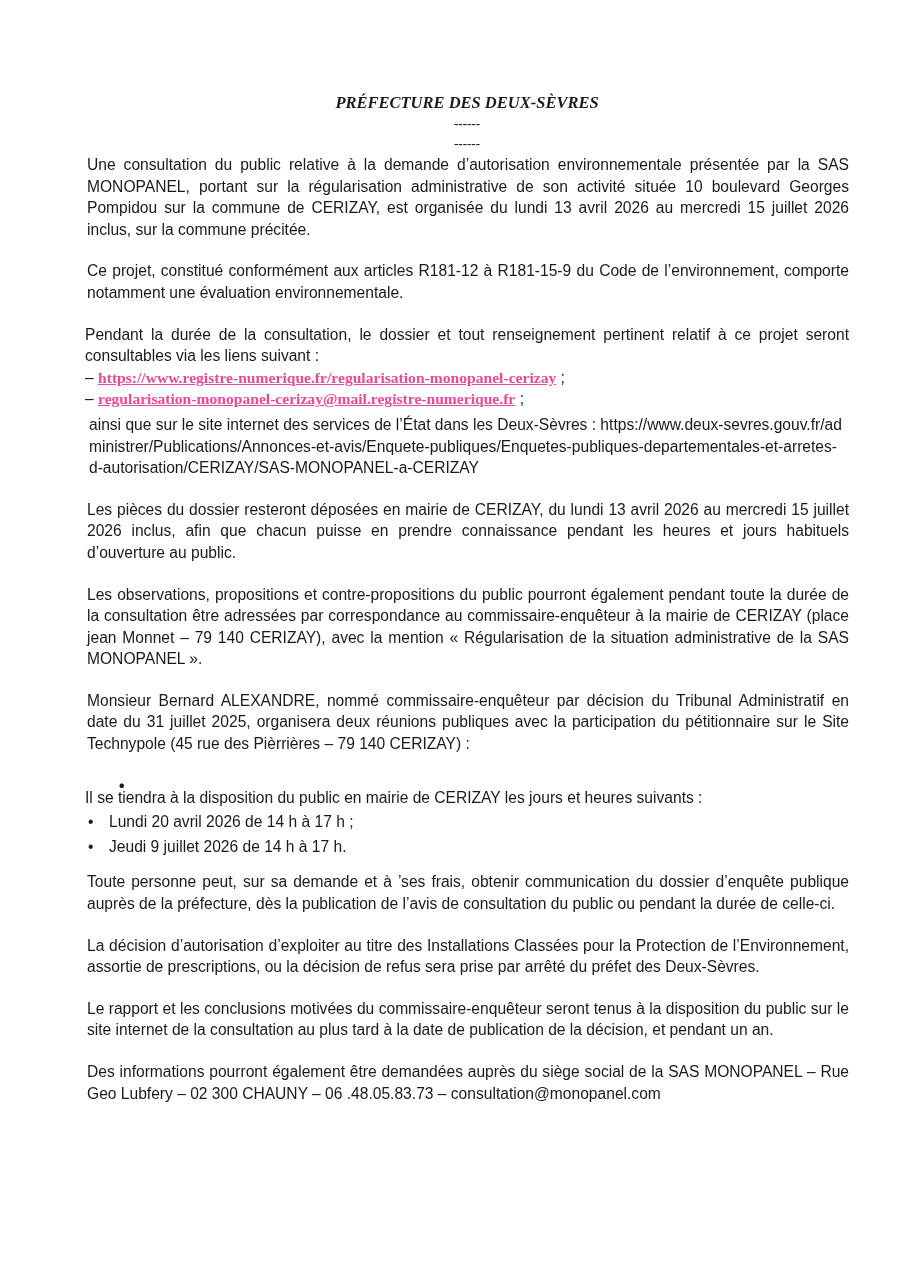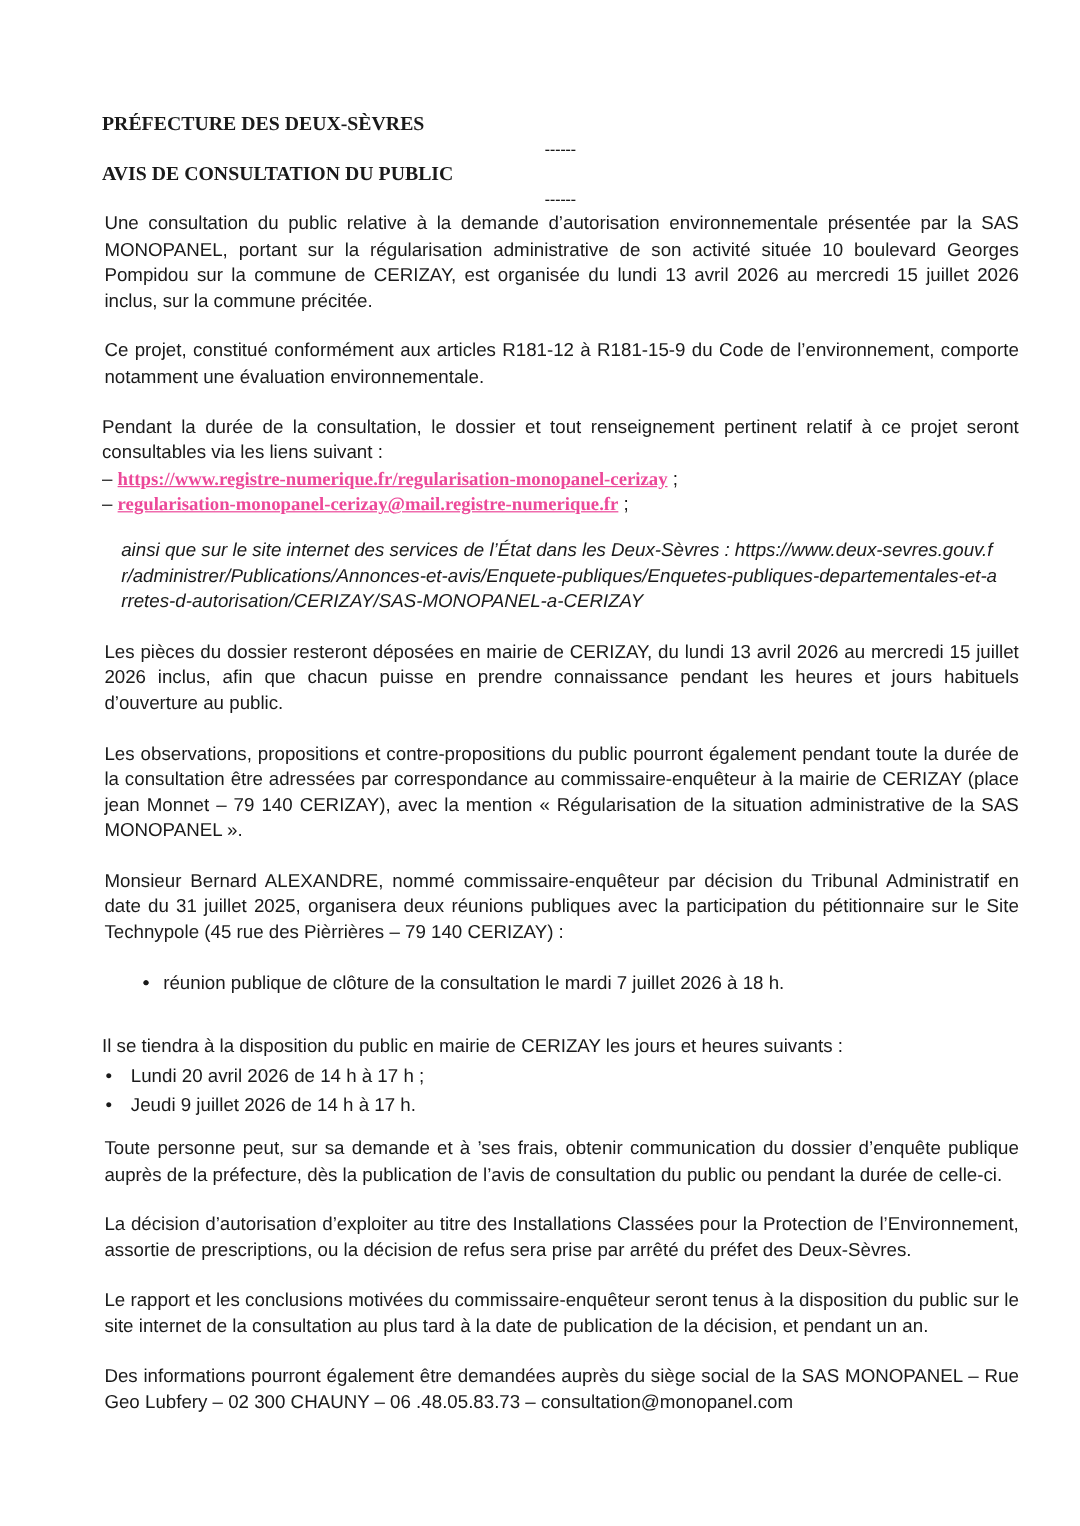--- a/index.html
+++ b/index.html
@@ -1,62 +1,61 @@
 <!DOCTYPE html>
 <html><head>
 <meta charset="utf-8">
 <style>
   html, body { margin: 0; padding: 0; background: #ffffff; }
   body { width: 900px; height: 1272px; position: relative; overflow: hidden; color: #1a1a1a; }
   .page { position: absolute; left: 85px; top: 92px; width: 764px; font-family: "Liberation Sans", sans-serif; font-size: 15.6px; line-height: 21.6px; }
-  .title { font-family: "Liberation Serif", serif; font-weight: bold; font-size: 16.5px; text-align: left; line-height: 22px; margin: 0; }
+  .title { font-family: "Liberation Serif", serif; font-weight: bold; font-size: 16.5px; text-align: center; line-height: 22px; margin: 0; font-style: italic; }
   .sep { font-family: "Liberation Serif", serif; font-weight: bold; text-align: center; font-size: 13px; line-height: 20px; margin: 0; }
   p { margin: 0 0 20px 2px; text-align: justify; }
   .link { font-family: "Liberation Serif", serif; font-weight: bold; text-decoration: underline; color: #ec4899; }
   ul { margin: 0 0 14px 0; padding: 0; list-style: none; }
   ul li { position: relative; }
   ul.indent li { padding-left: 51px; }
   ul.indent li .bullet { position: absolute; left: 34px; }
   ul.flush li { padding-left: 24px; margin-bottom: 3px; }
   ul.flush li .bullet { position: absolute; left: 3px; }
   .nojust { text-align: left; }
 </style>
 </head>
 <body>
 
 <div class="page">
   <div class="title">PRÉFECTURE DES DEUX-SÈVRES</div>
   <div class="sep">------</div>
-  <div class="title">AVIS DE CONSULTATION DU PUBLIC</div>
   <div class="sep">------</div>
 
   <p>Une consultation du public relative à la demande d’autorisation environnementale présentée par la SAS MONOPANEL, portant sur la régularisation administrative de son activité située 10 boulevard Georges Pompidou sur la commune de CERIZAY, est organisée du lundi 13 avril 2026 au mercredi 15 juillet 2026 inclus, sur la commune précitée.</p>
 
   <p>Ce projet, constitué conformément aux articles R181-12 à R181-15-9 du Code de l’environnement, comporte notamment une évaluation environnementale.</p>
 
   <div style="margin-bottom:20px;">
     <p style="margin:0;">Pendant la durée de la consultation, le dossier et tout renseignement pertinent relatif à ce projet seront consultables via les liens suivant :</p>
     <div class="nojust">
       <span>– </span><a class="link">https://www.registre-numerique.fr/regularisation-monopanel-cerizay</a><span> ;</span>
     </div>
     <div class="nojust">
       <span>– </span><a class="link">regularisation-monopanel-cerizay@mail.registre-numerique.fr</a><span> ;</span>
     </div>
-    <p style="margin:16px; word-break: break-all; font-style: italic;" class="nojust">ainsi que sur le site internet des services de l’État dans les Deux-Sèvres : https://www.deux-sevres.gouv.fr/administrer/Publications/Annonces-et-avis/Enquete-publiques/Enquetes-publiques-departementales-et-arretes-d-autorisation/CERIZAY/SAS-MONOPANEL-a-CERIZAY</p>
+    <p style="margin:4px; word-break: break-all;" class="nojust">ainsi que sur le site internet des services de l’État dans les Deux-Sèvres : https://www.deux-sevres.gouv.fr/administrer/Publications/Annonces-et-avis/Enquete-publiques/Enquetes-publiques-departementales-et-arretes-d-autorisation/CERIZAY/SAS-MONOPANEL-a-CERIZAY</p>
   </div>
 
   <p>Les pièces du dossier resteront déposées en mairie de CERIZAY, du lundi 13 avril 2026 au mercredi 15 juillet 2026 inclus, afin que chacun puisse en prendre connaissance pendant les heures et jours habituels d’ouverture au public.</p>
 
   <p>Les observations, propositions et contre-propositions du public pourront également pendant toute la durée de la consultation être adressées par correspondance au commissaire-enquêteur à la mairie de CERIZAY (place jean Monnet – 79 140 CERIZAY), avec la mention « Régularisation de la situation administrative de la SAS MONOPANEL ».</p>
 
   <p>Monsieur Bernard ALEXANDRE, nommé commissaire-enquêteur par décision du Tribunal Administratif en date du 31 juillet 2025, organisera deux réunions publiques avec la participation du pétitionnaire sur le Site Technypole (45 rue des Pièrrières – 79 140 CERIZAY) :</p>
 
   <ul class="indent">
     <li><span class="bullet">•</span></li>
-    <li><span class="bullet">•</span><span>réunion publique de clôture de la consultation le mardi 7 juillet 2026 à 18 h.</span></li>
+    <li><span class="bullet">•</span></li>
   </ul>
 
   <div style="margin-top:32px;" class="nojust">Il se tiendra à la disposition du public en mairie de CERIZAY les jours et heures suivants :</div>
   <ul class="flush" style="margin-top:3px;">
     <li><span class="bullet">•</span><span>Lundi 20 avril 2026 de 14 h à 17 h ;</span></li>
     <li><span class="bullet">•</span><span>Jeudi 9 juillet 2026 de 14 h à 17 h.</span></li>
   </ul>
 
   <p>Toute personne peut, sur sa demande et à ’ses frais, obtenir communication du dossier d’enquête publique auprès de la préfecture, dès la publication de l’avis de consultation du public ou pendant la durée de celle-ci.</p>
 

